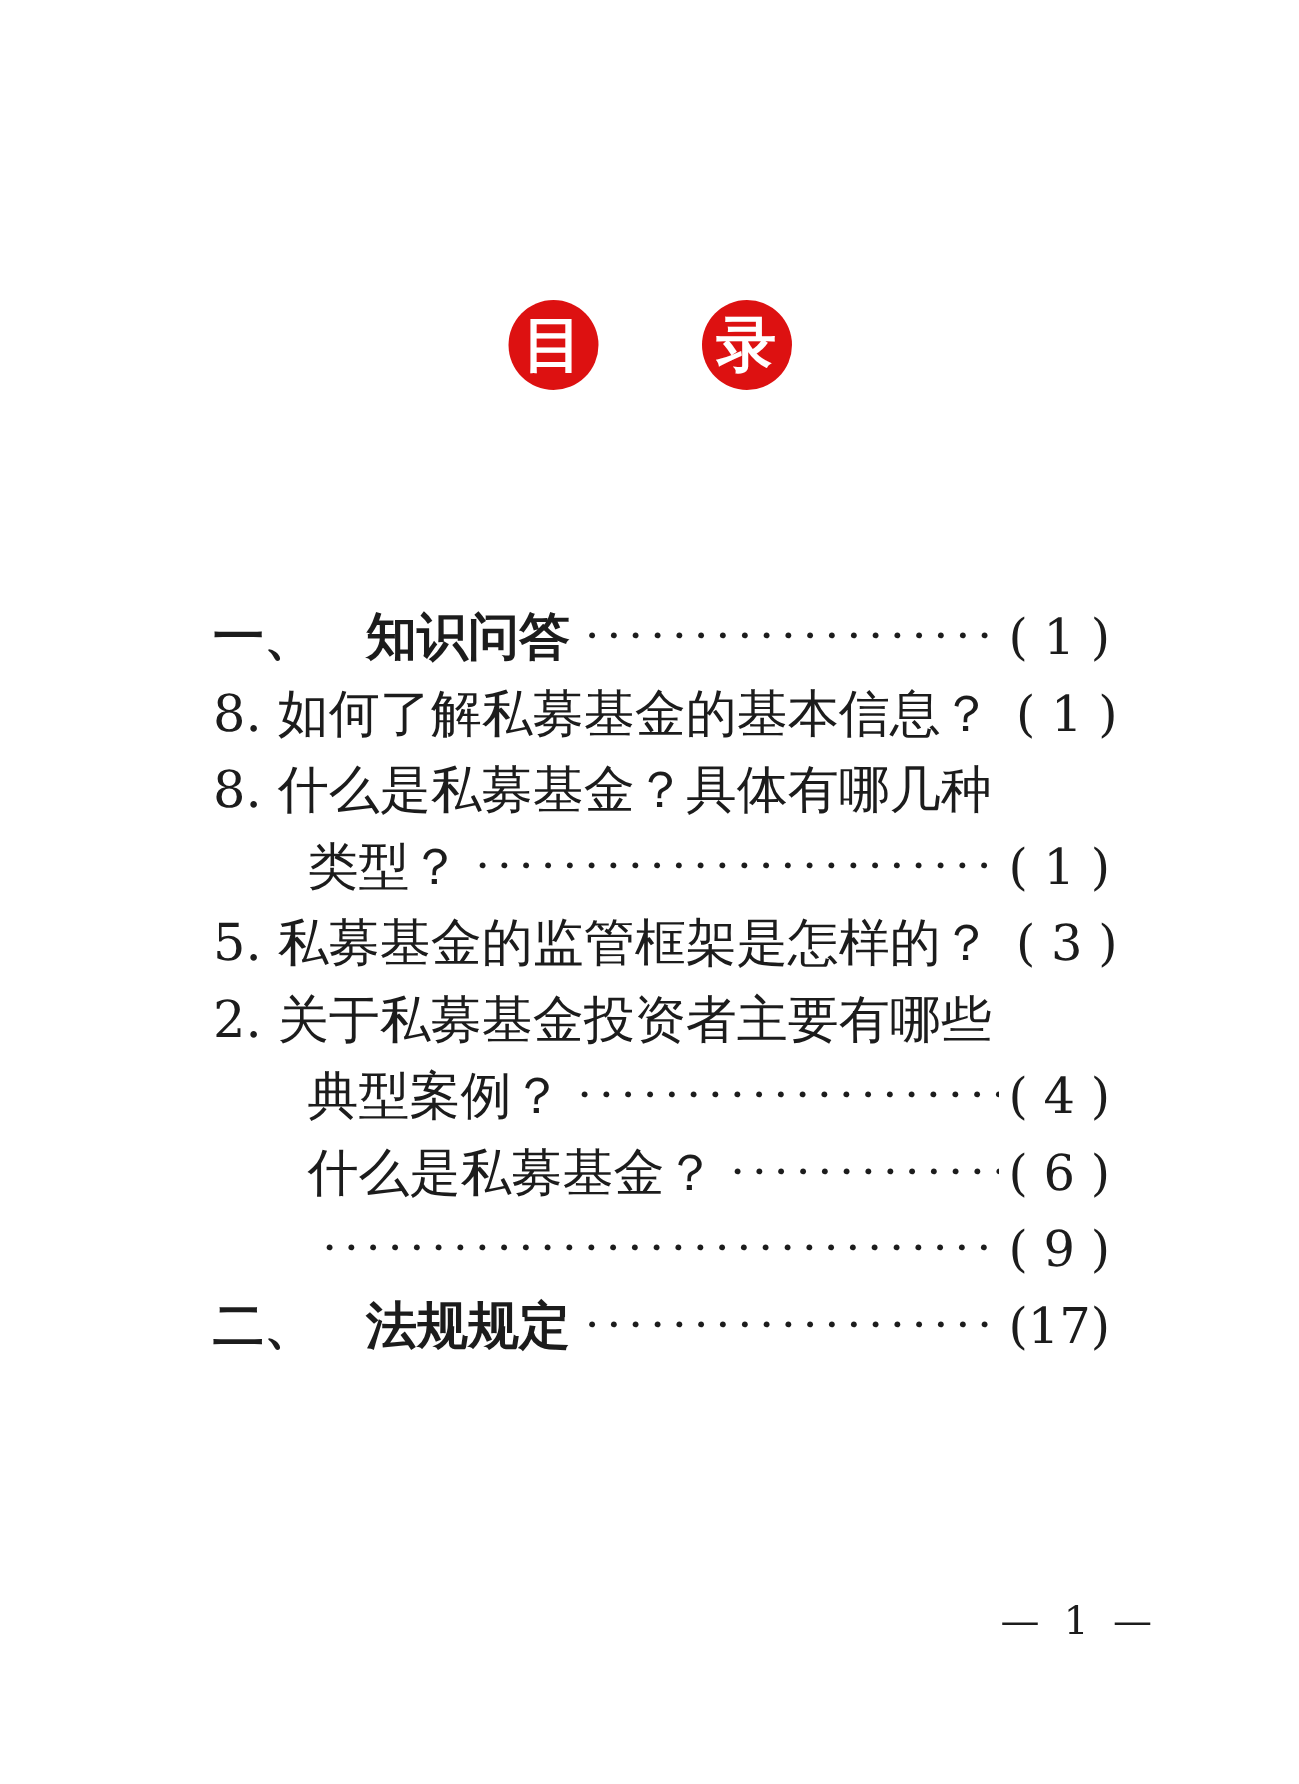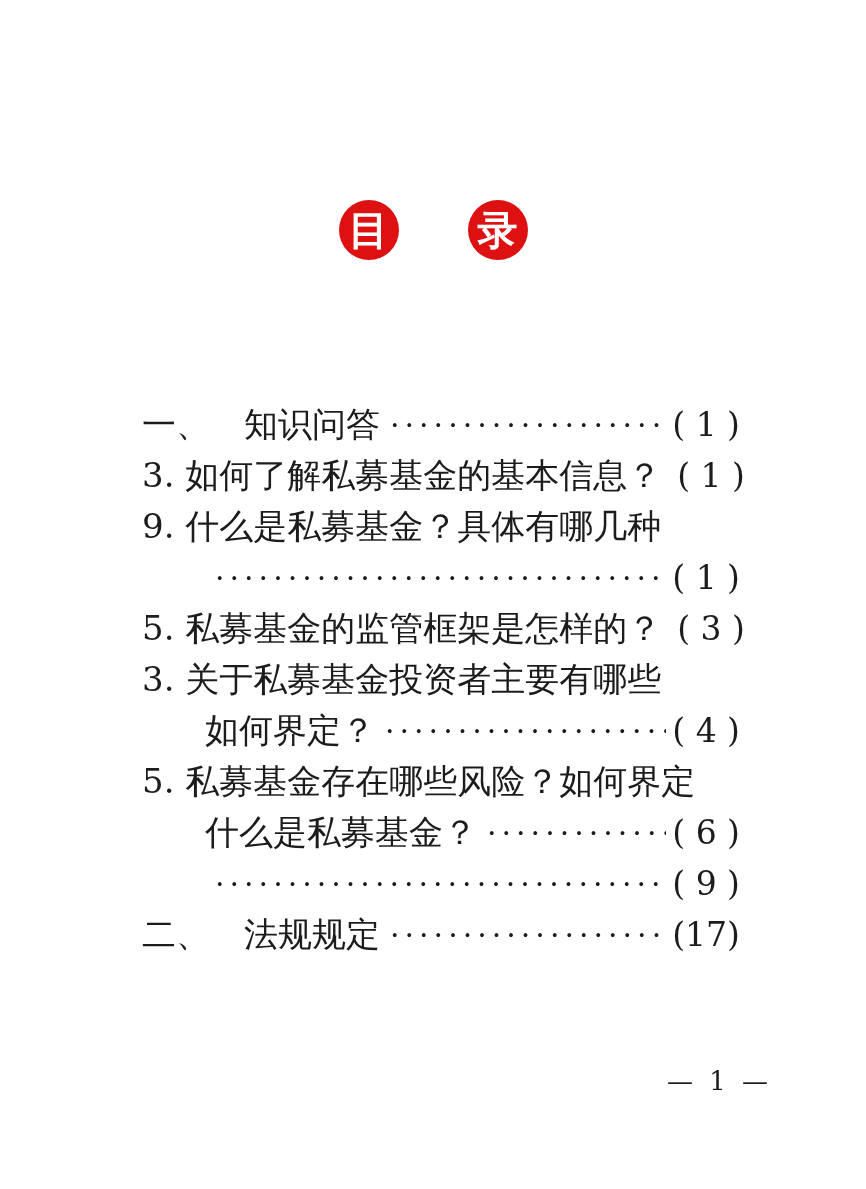--- a/index.html
+++ b/index.html
@@ -49,21 +49,21 @@
   .toc-row {
     display: flex;
     align-items: center;
     height: 51px;
     font-size: 34px;
     white-space: nowrap;
   }
   .toc-row.indent { padding-left: 63px; }
   .toc-row.heading .toc-text {
     font-family: "DejaVu Sans", sans-serif;
-    font-weight: 400;
+    font-weight: 700;
   }
   .toc-text { flex: 0 0 auto; }
   .toc-leader {
     flex: 1 1 auto;
     overflow: hidden;
     white-space: nowrap;
     font-size: 30px;
     letter-spacing: 5px;
     margin: 0 6px 0 10px;
     color: #1c1c1c;
@@ -96,46 +96,44 @@
     </span>
   </div>
 
   <div class="toc" id="toc">
       <div class="toc-row heading">
         <span class="toc-text">一、　知识问答</span>
         <span class="toc-leader">····························································</span>
         <span class="toc-page">( 1 )</span>
       </div>
       <div class="toc-row">
-        <span class="toc-text">3. 如何了解私募基金的基本信息？</span>
+        <span class="toc-text">8. 如何了解私募基金的基本信息？</span>
         <span class="toc-leader">····························································</span>
         <span class="toc-page">( 1 )</span>
       </div>
       <div class="toc-row">
-        <span class="toc-text">9. 什么是私募基金？具体有哪几种</span>
+        <span class="toc-text">8. 什么是私募基金？具体有哪几种</span>
       </div>
       <div class="toc-row indent">
+        <span class="toc-text">类型？</span>
         <span class="toc-leader">····························································</span>
         <span class="toc-page">( 1 )</span>
       </div>
       <div class="toc-row">
         <span class="toc-text">5. 私募基金的监管框架是怎样的？</span>
         <span class="toc-leader">····························································</span>
         <span class="toc-page">( 3 )</span>
       </div>
       <div class="toc-row">
-        <span class="toc-text">3. 关于私募基金投资者主要有哪些</span>
+        <span class="toc-text">2. 关于私募基金投资者主要有哪些</span>
       </div>
       <div class="toc-row indent">
-        <span class="toc-text">如何界定？</span>
+        <span class="toc-text">典型案例？</span>
         <span class="toc-leader">····························································</span>
         <span class="toc-page">( 4 )</span>
-      </div>
-      <div class="toc-row">
-        <span class="toc-text">5. 私募基金存在哪些风险？如何界定</span>
       </div>
       <div class="toc-row indent">
         <span class="toc-text">什么是私募基金？</span>
         <span class="toc-leader">····························································</span>
         <span class="toc-page">( 6 )</span>
       </div>
       <div class="toc-row indent">
         <span class="toc-text"></span>
         <span class="toc-leader">····························································</span>
         <span class="toc-page">( 9 )</span>

